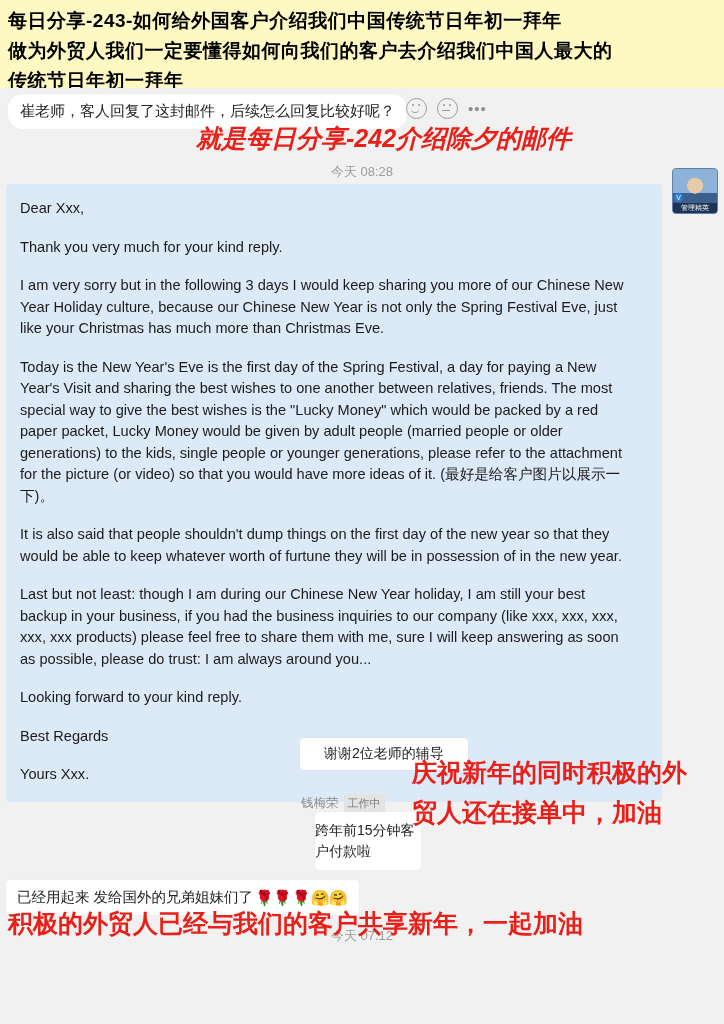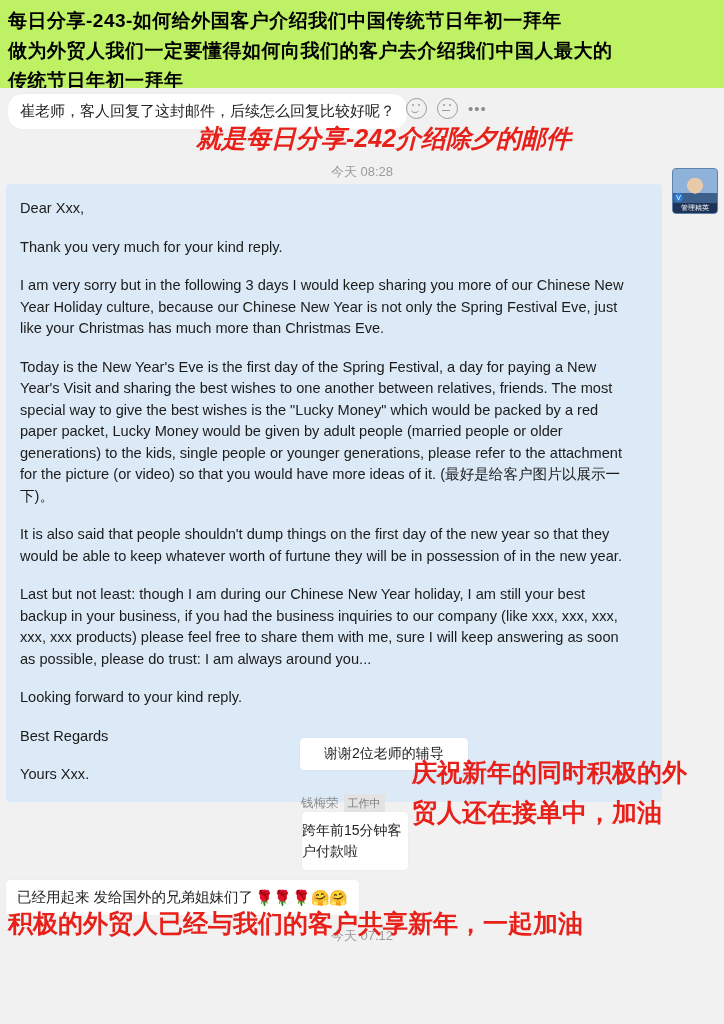--- a/index.html
+++ b/index.html
@@ -12,21 +12,21 @@
     background: #ffffff;
     font-family: "Liberation Sans", sans-serif;
     position: relative;
     overflow: hidden;
   }
 
   .page {
     position: relative;
     width: 724px;
     height: 1024px;
-    background: #bef264;
+    background: #fef9c3;
   }
 
   
   .title-block {
     position: absolute;
     top: 6px;
     left: 8px;
     width: 710px;
     font-size: 19px;
     font-weight: bold;
@@ -214,21 +214,21 @@
     background: #e3e3e3;
     border-radius: 0;
     padding: 2px 4px;
     color: #7e7e7e;
     font-size: 11px;
   }
 
   .bubble-payment {
     position: absolute;
     top: 724px;
-    left: 302px;
+    left: 315px;
     background: #ffffff;
     border-radius: 4px;
     padding: 8px 0;
     font-size: 14px;
     line-height: 21px;
     color: #222;
     box-shadow: 0 0 1px rgba(0,0,0,0.12);
     width: 106px;
   }
 

